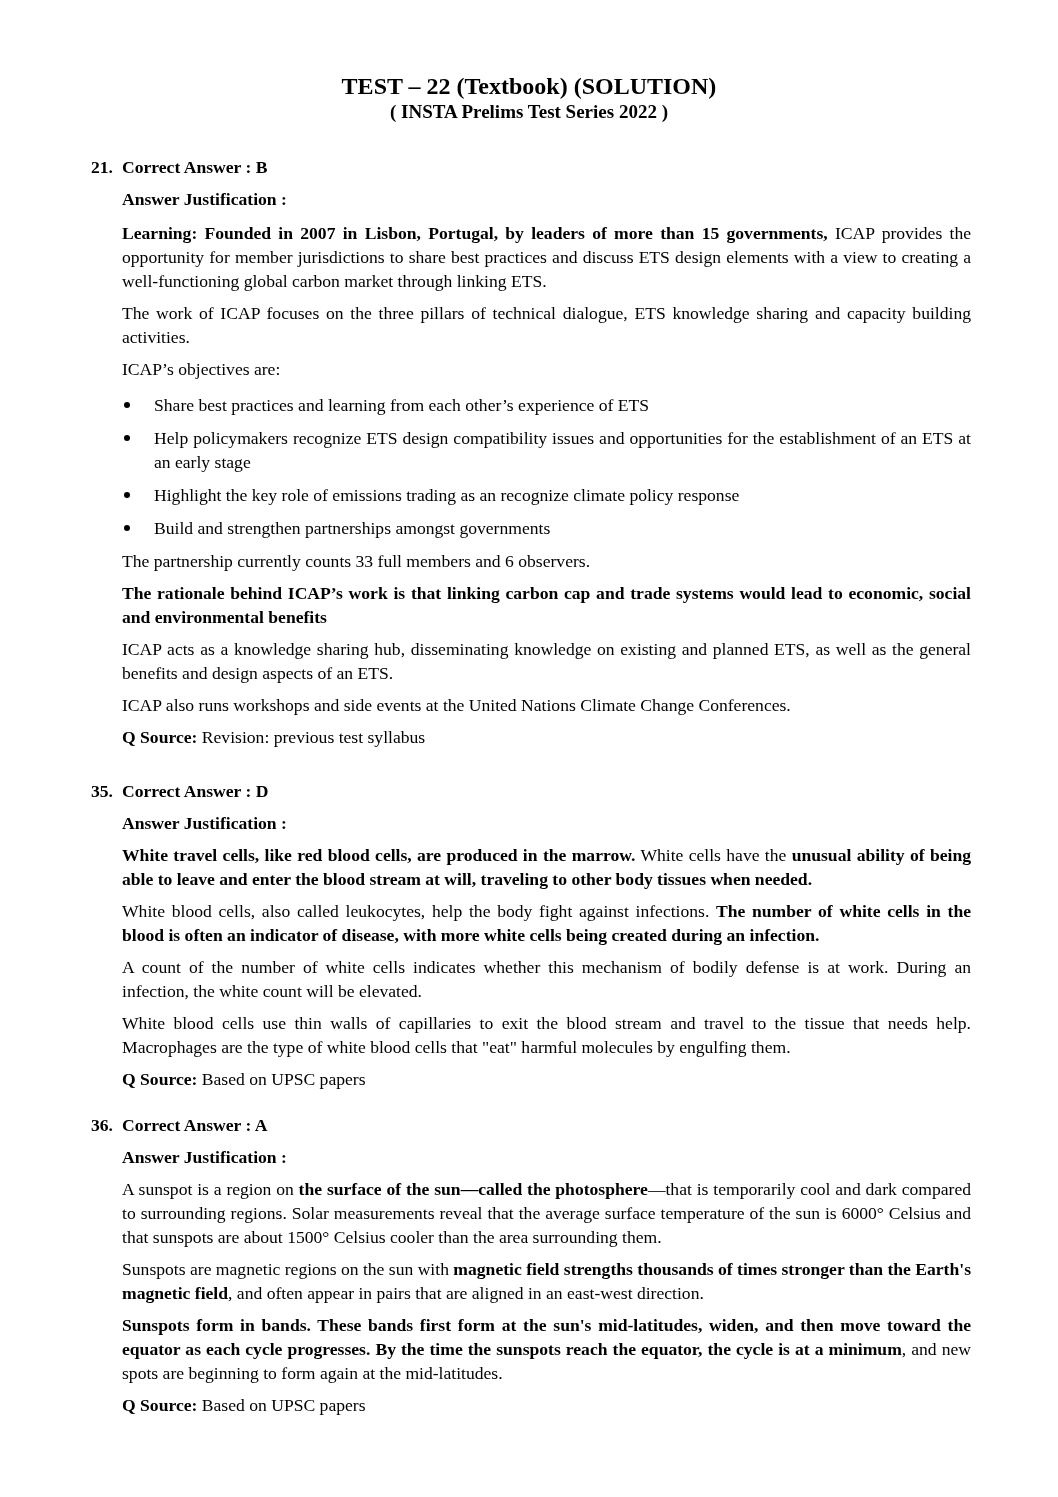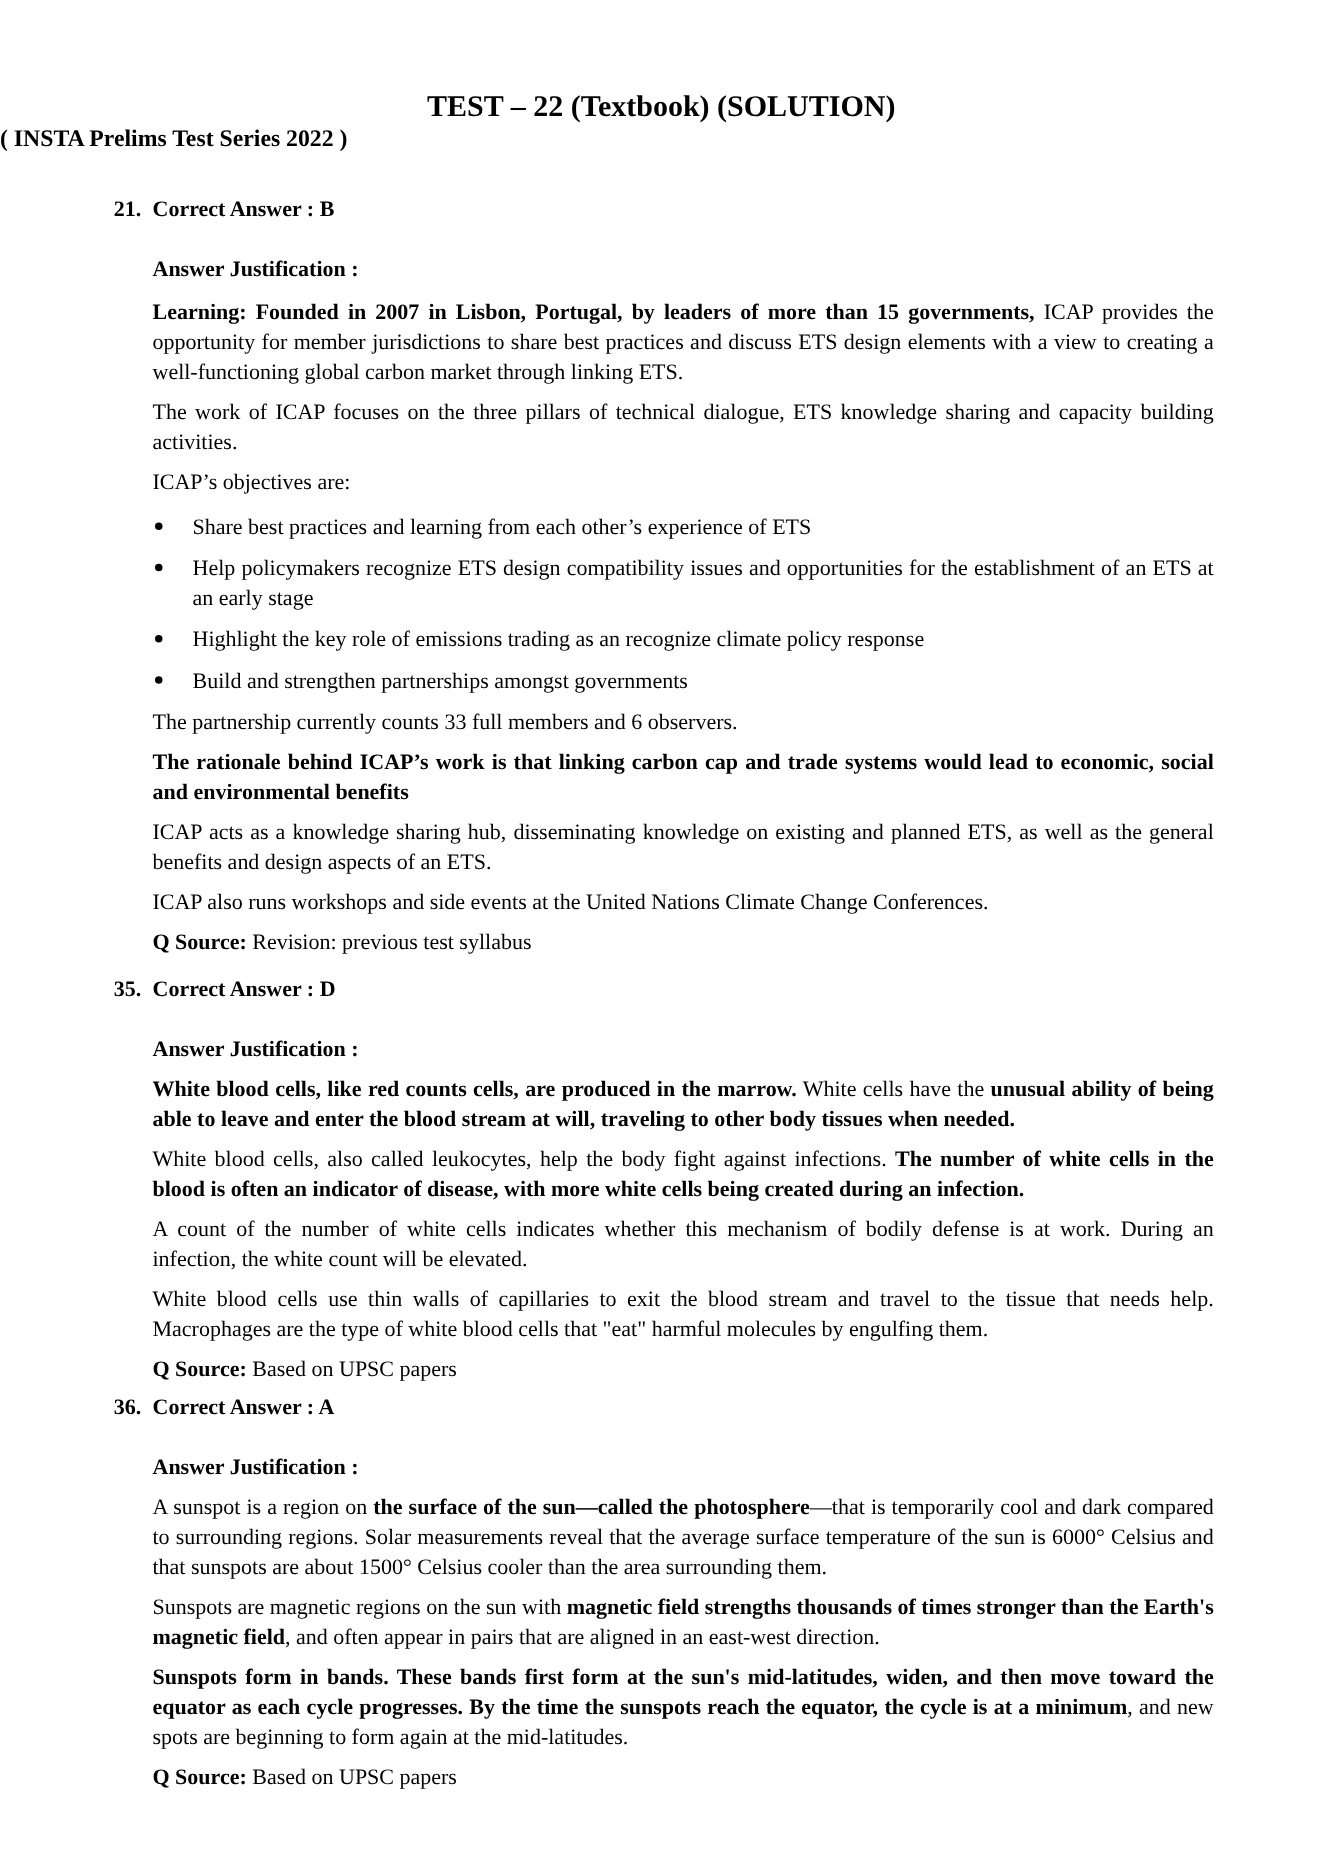--- a/index.html
+++ b/index.html
@@ -7,27 +7,27 @@
     width: 1058px; height: 1497px; position: relative; overflow: hidden;
     font-family: "Liberation Serif", "DejaVu Serif", serif;
     color: #000; font-size: 17.6px; line-height: 24px;
   }
   .page { position: absolute; left: 0; top: 0; width: 1058px; height: 1497px; border-radius: 32px; }
   .title {
     position: absolute; left: 0; width: 1058px; text-align: center;
     font-weight: bold; top: 72px; font-size: 24px; line-height: 28px;
   }
   .subtitle {
-    position: absolute; left: 0; width: 1058px; 
+    position: absolute; left: 0; width: 1058px; text-align: center;
     font-weight: bold; top: 100px; font-size: 19px; line-height: 24px;
   }
   .block { position: absolute; left: 91px; width: 880px; }
   .qhead { font-weight: bold; margin: 0; }
   .qhead .num { display: inline-block; width: 31px; }
-  .justif { font-weight: bold; margin: 24px 0 0 31px; }
+  .justif { font-weight: bold; margin: 8px 0 0 31px; }
   .para { margin: 8px 0 0 31px; text-align: justify; }
   .para b { font-weight: bold; }
   ul.bullets { list-style: none; margin: 8px 0 0 31px; padding: 0; }
   ul.bullets li { position: relative; padding-left: 32px; margin: 0 0 9px 0; text-align: justify; }
   ul.bullets li .dot {
     position: absolute; left: 2px; top: 9px; width: 6px; height: 6px;
     border-radius: 50%; background: #000;
   }
   .src b { font-weight: bold; }
 </style>
@@ -54,21 +54,21 @@
     <p class="para" style="margin-top:4px;"><span>The partnership currently counts 33 full members and 6 observers.</span></p>
     <p class="para"><b>The rationale behind ICAP’s work is that linking carbon cap and trade systems would lead to economic, social and environmental benefits</b></p>
     <p class="para"><span>ICAP acts as a knowledge sharing hub, disseminating knowledge on existing and planned ETS, as well as the general benefits and design aspects of an ETS.</span></p>
     <p class="para"><span>ICAP also runs workshops and side events at the United Nations Climate Change Conferences.</span></p>
     <p class="para src"><b>Q Source:</b><span> Revision: previous test syllabus</span></p>
   </div>
 
   <div class="block" style="top:779px;">
     <p class="qhead"><span class="num">35.</span><span>Correct Answer : D</span></p>
     <p class="justif">Answer Justification :</p>
-    <p class="para"><b>White blood cells, like red counts cells, are produced in the marrow.</b><span> White cells have the </span><b>unusual ability of being able to leave and enter the blood stream at will, traveling to other body tissues when needed.</b></p>
+    <p class="para"><b>White travel cells, like red blood cells, are produced in the marrow.</b><span> White cells have the </span><b>unusual ability of being able to leave and enter the blood stream at will, traveling to other body tissues when needed.</b></p>
     <p class="para"><span>White blood cells, also called leukocytes, help the body fight against infections. </span><b>The number of white cells in the blood is often an indicator of disease, with more white cells being created during an infection.</b></p>
     <p class="para"><span>A count of the number of white cells indicates whether this mechanism of bodily defense is at work. During an infection, the white count will be elevated.</span></p>
     <p class="para"><span>White blood cells use thin walls of capillaries to exit the blood stream and travel to the tissue that needs help. Macrophages are the type of white blood cells that "eat" harmful molecules by engulfing them.</span></p>
     <p class="para src"><b>Q Source:</b><span> Based on UPSC papers</span></p>
   </div>
 
   <div class="block" style="top:1113px;">
     <p class="qhead"><span class="num">36.</span><span>Correct Answer : A</span></p>
     <p class="justif">Answer Justification :</p>
     <p class="para"><span>A sunspot is a region on </span><b>the surface of the sun—called the photosphere</b><span>—that is temporarily cool and dark compared to surrounding regions. Solar measurements reveal that the average surface temperature of the sun is 6000° Celsius and that sunspots are about 1500° Celsius cooler than the area surrounding them.</span></p>

